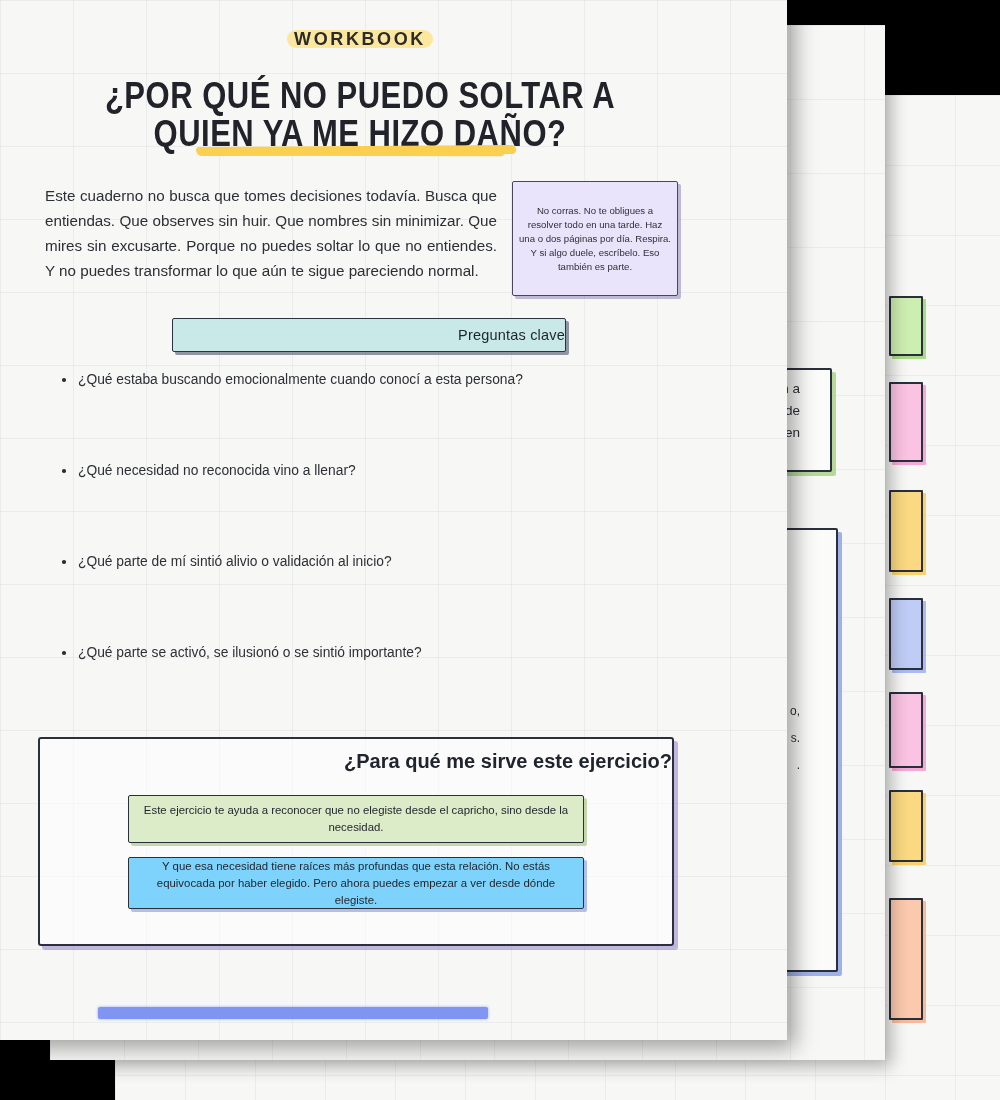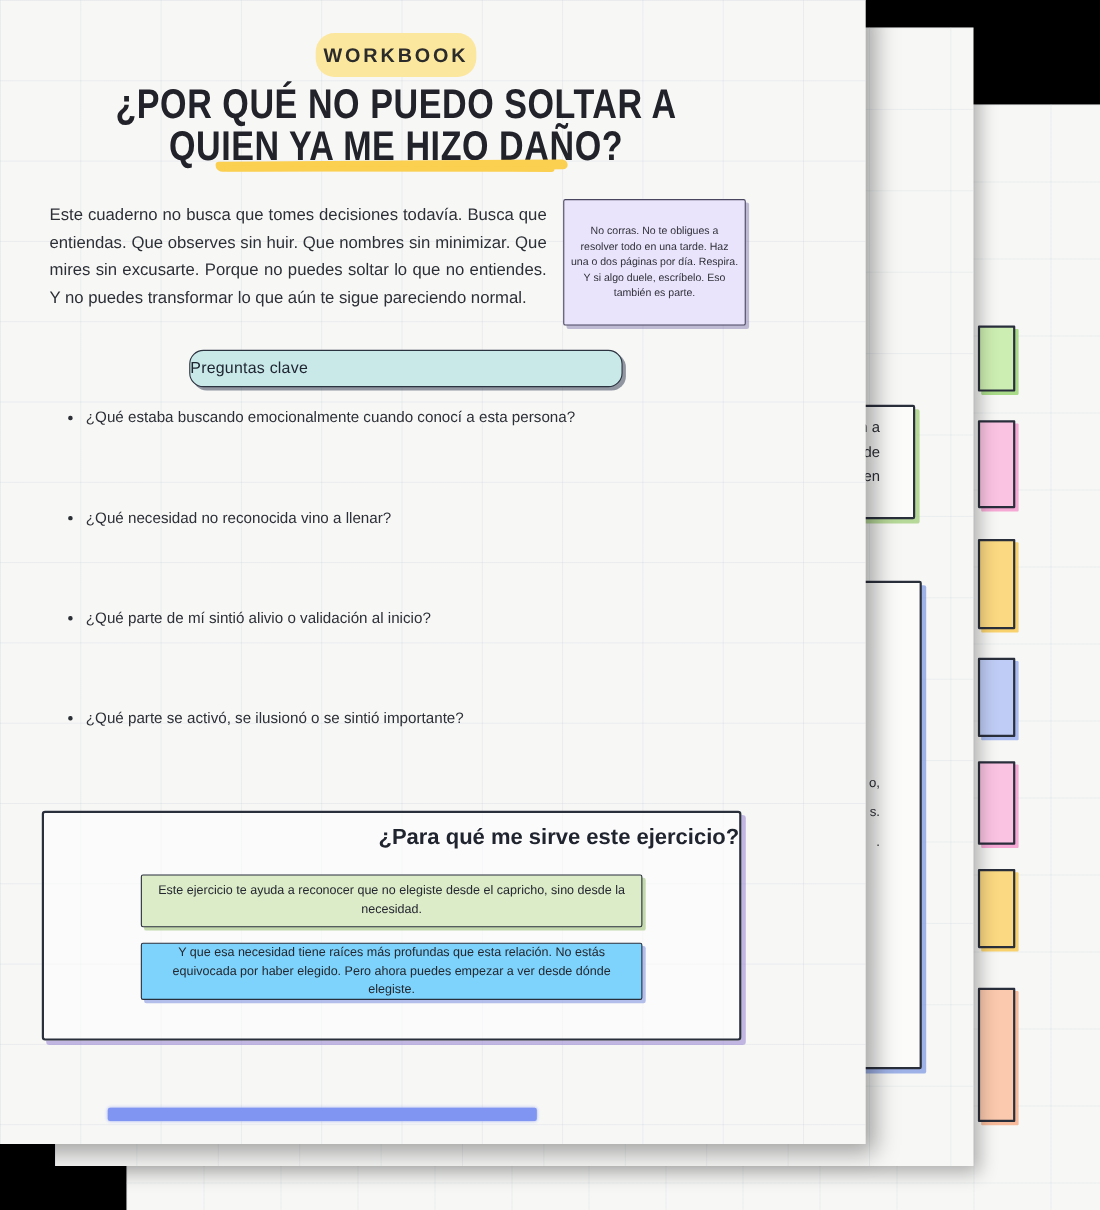--- a/index.html
+++ b/index.html
@@ -29,21 +29,21 @@
     background-size:73px 73px;
     background-image:
       linear-gradient(to right, rgba(208,214,221,.35) 1px, transparent 1px),
       linear-gradient(to bottom, rgba(208,214,221,.35) 1px, transparent 1px);
     box-shadow:8px 8px 20px rgba(0,0,0,.35); }
 
   
   #content{position:absolute;left:0;top:0;width:787px;height:1040px;}
 
   .workbook-badge{
-    position:absolute;left:287px;top:30px;width:146px;height:40px;
+    position:absolute;left:287px;top:30px;width:146px;height:18px;
     background:#fce79f;border-radius:17px;
     display:flex;align-items:center;justify-content:center;
     letter-spacing:2.6px;font-size:18px;font-weight:700;color:#2b2b2b;
   }
 
   .page-title{
     position:absolute;left:80px;top:76px;width:560px;
     text-align:center;font-size:31px;line-height:31px;font-weight:800;
     letter-spacing:0.5px;color:#22232a;
     transform:scaleY(1.22);transform-origin:top center;
@@ -69,23 +69,23 @@
     position:absolute;left:512px;top:181px;width:166px;height:115px;
     background:#e9e3fb;border:1.6px solid #4b4660;border-radius:2px;
     box-shadow:3px 3px 0 rgba(120,110,170,.45);
     display:flex;align-items:center;justify-content:center;
     padding:4px 6px;box-sizing:border-box;
   }
   .note-box p{margin:0;font-size:9.6px;line-height:14px;text-align:center;color:#2f3038;}
 
   .section-banner{
     position:absolute;left:172px;top:318px;width:392px;height:32px;
-    background:#c9e8e8;border:1.8px solid #2c3340;border-radius:13px;
+    background:#c9e8e8;border:1.8px solid #2c3340;border-radius:2px;
     box-shadow:3px 3px 0 rgba(60,70,90,.55);
-    display:flex;align-items:center;justify-content:flex-start;
+    display:flex;align-items:center;justify-content:flex-end;
   }
   .section-banner span{font-size:14.5px;color:#1e2430;letter-spacing:.2px;}
 
   .q-list{position:absolute;left:62px;top:370px;width:520px;}
   .q-item{position:relative;padding-left:16px;height:91px;
     font-size:13.8px;line-height:19px;color:#2c2f36;}
   .q-item::before{
     content:"";position:absolute;left:0;top:8px;width:3.5px;height:3.5px;
     border-radius:50%;background:#2c2f36;
   }

